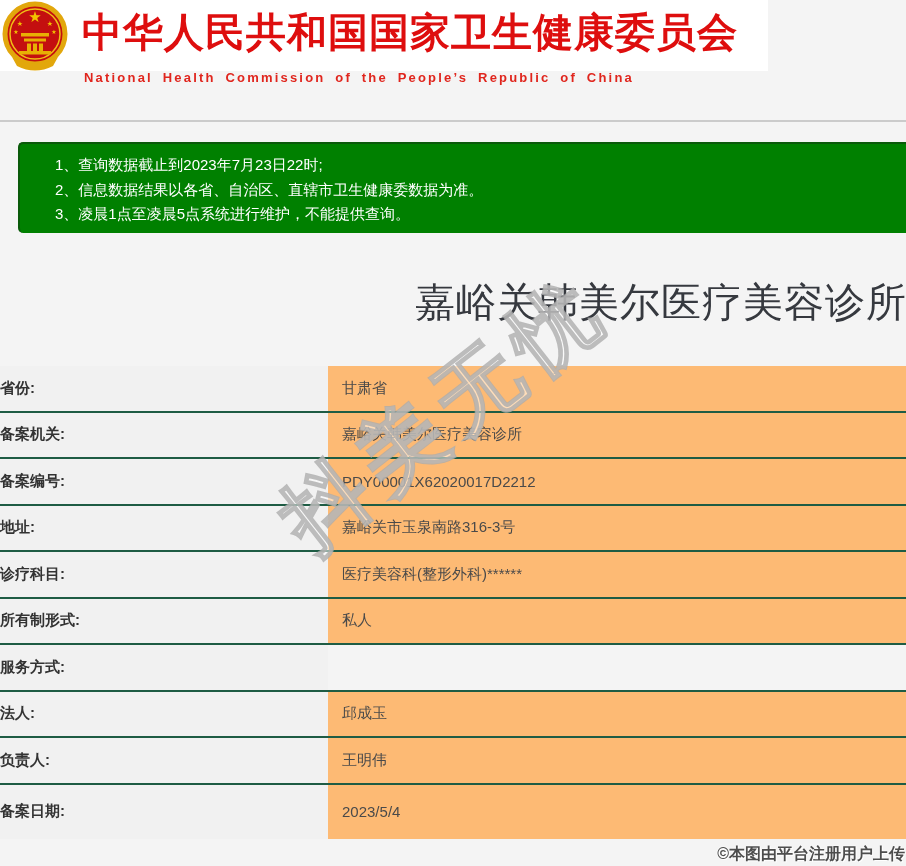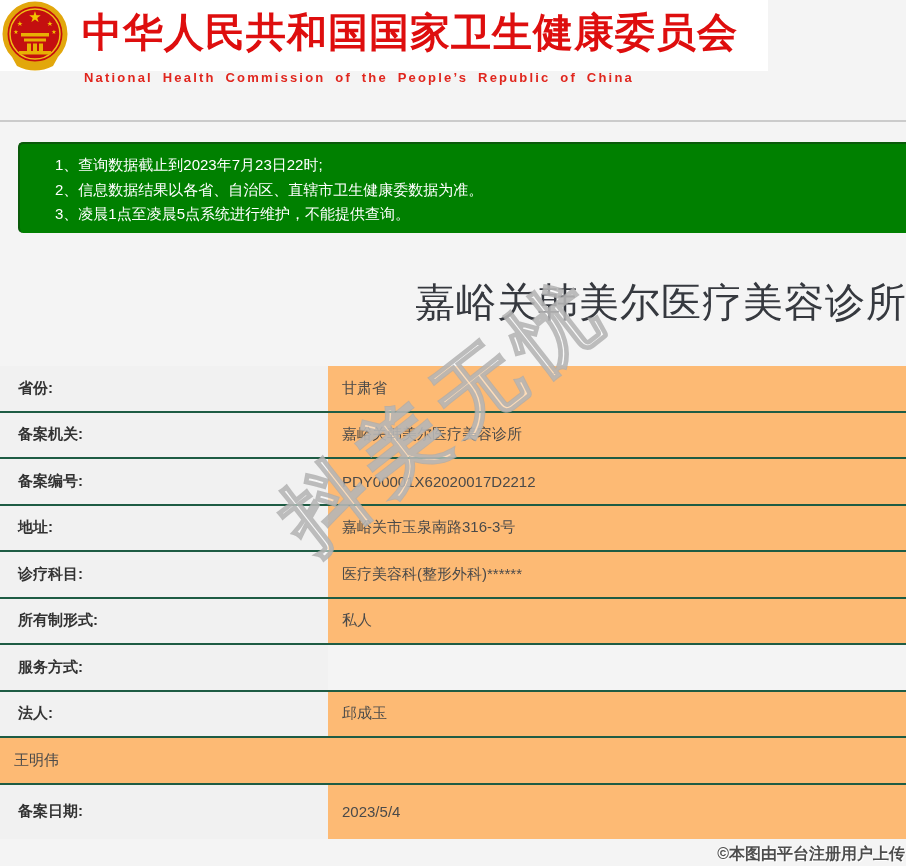--- a/index.html
+++ b/index.html
@@ -56,21 +56,20 @@
   
   .record-table{position:absolute;left:0;top:366px;width:906px;}
   .row{
     display:flex;height:46.5px;box-sizing:border-box;
     border-bottom:2px solid var(--sep);
   }
   .row:last-child{border-bottom:none;height:54px;}
   .cell{display:flex;align-items:center;font-size:15px;box-sizing:border-box;}
   .cell.label{
     width:328px;background:#f1f1f1;color:#333333;font-weight:600;
-    padding-left:18px;
   }
   .cell.value{
     flex:1;background:#fdba74;color:#4a4a4a;
     padding-left:14px;
   }
 
   
   .wm-diag{
     position:absolute;left:205px;top:362px;width:480px;height:104px;
     display:flex;align-items:center;justify-content:center;
@@ -149,20 +148,21 @@
       <div class="cell value">私人</div>
     </div>
     <div class="row">
       <div class="cell label">服务方式:</div>
     </div>
     <div class="row">
       <div class="cell label">法人:</div>
       <div class="cell value">邱成玉</div>
     </div>
     <div class="row">
+      <div class="cell label">负责人:</div>
       <div class="cell value">王明伟</div>
     </div>
     <div class="row">
       <div class="cell label">备案日期:</div>
       <div class="cell value">2023/5/4</div>
     </div>
   </div>
 
   <div class="wm-diag">抖美无忧</div>
   <div class="wm-bottom">©本图由平台注册用户上传</div>

